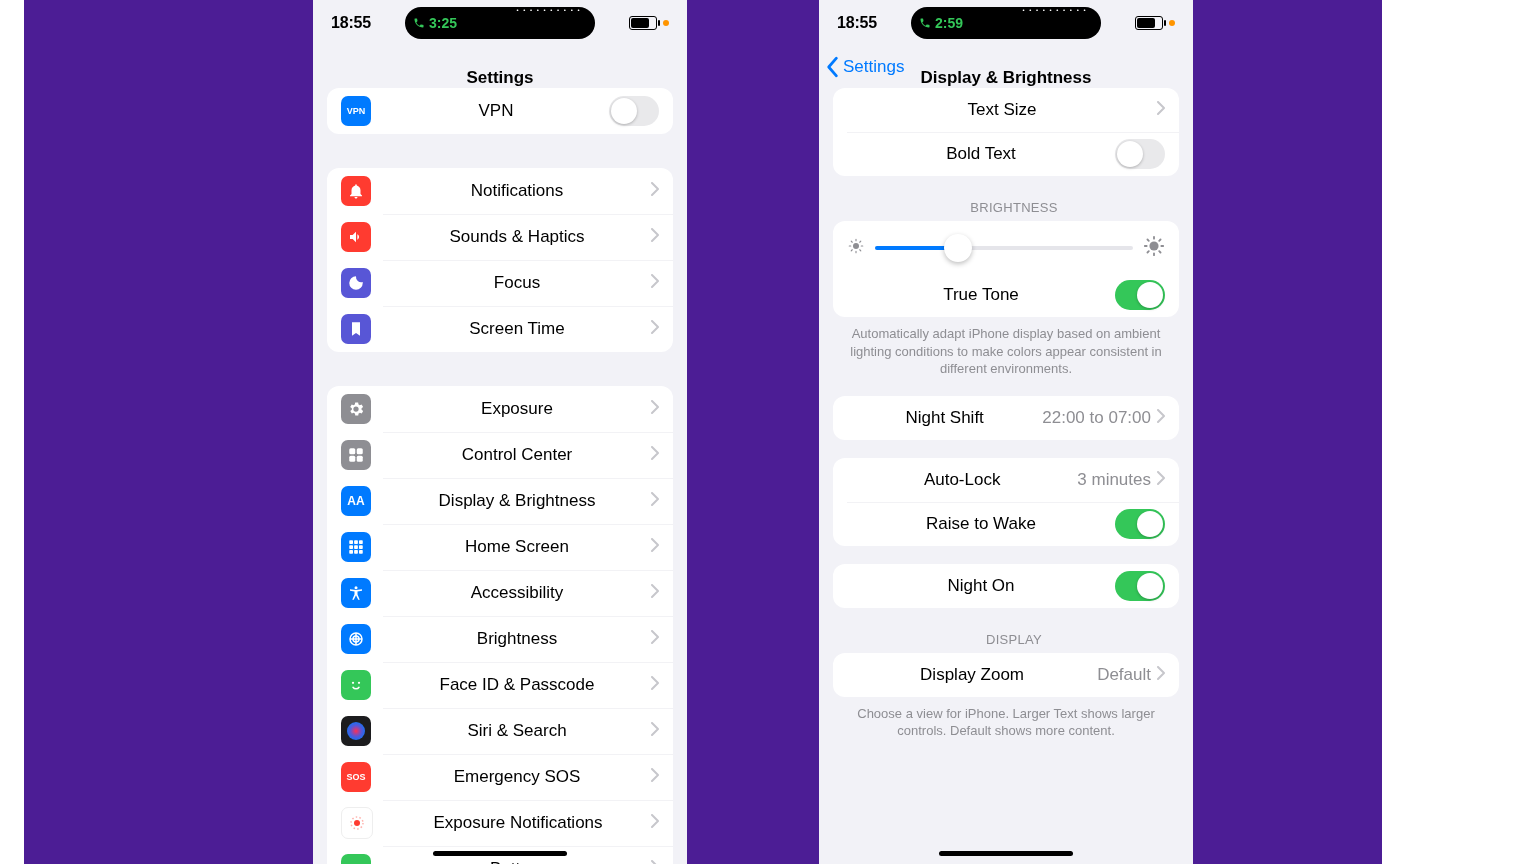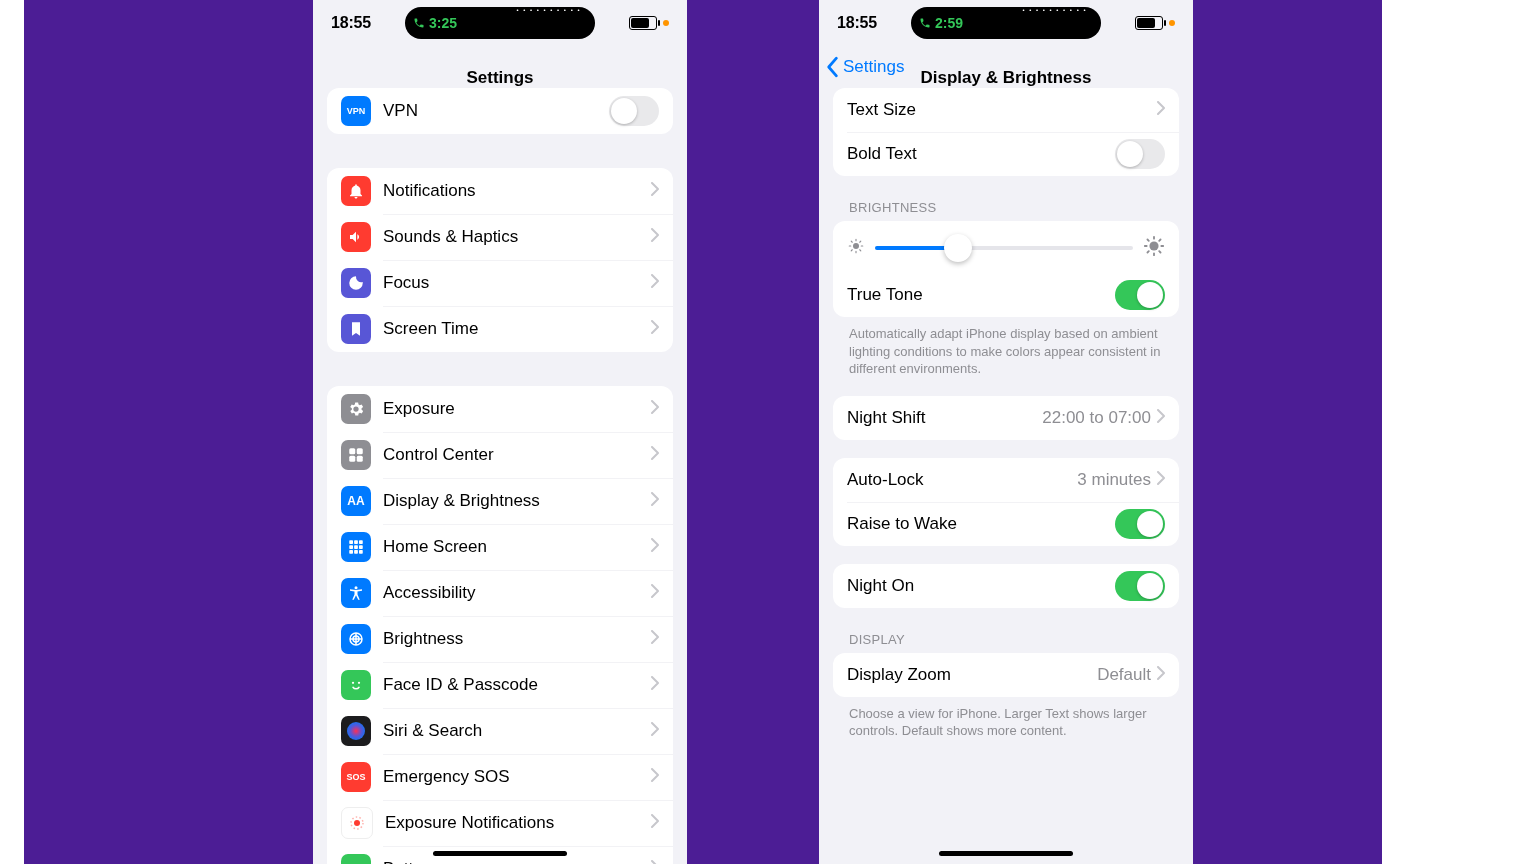--- a/index.html
+++ b/index.html
@@ -17,21 +17,21 @@
   .battery{width:26px;height:12px;border:1px solid #000;border-radius:3px;position:relative;}
   .battery::after{content:"";position:absolute;right:-4px;top:3px;width:2px;height:6px;background:#000;border-radius:1px;}
   .battery .fill{position:absolute;left:1px;top:1px;bottom:1px;width:18px;background:#000;border-radius:2px;}
   .orange-dot{width:6px;height:6px;border-radius:50%;background:#ff9500;}
   
   .navbar{height:42px;display:flex;align-items:flex-end;justify-content:center;position:relative;border-bottom:0px solid #d1d1d6;}
   .nav-title{font-size:17px;font-weight:600;}
   .nav-back{position:absolute;left:6px;top:0;height:100%;display:flex;align-items:center;color:#007aff;font-size:17px;}
   .nav-back svg{width:14px;height:22px;margin-right:4px;}
   
-  .content{position:absolute;top:88px;left:0;right:0;bottom:0;overflow:hidden;}
+  .content{position:absolute;top:88px;left:0;right:0;bottom:0;overflow:hidden;text-align:center;}
   .scroll{padding:0 14px 40px 14px;}
   
   .group{background:#fff;border-radius:12px;margin-top:18px;overflow:hidden;}
   .group.first{margin-top:0;}
   .group.tight{margin-top:34px;}
   .sec-header{font-size:13px;color:#8e8e93;text-transform:uppercase;margin:24px 0 6px 16px;letter-spacing:.3px;}
   .sec-footer{font-size:13px;color:#8e8e93;margin:8px 16px 0 16px;line-height:1.35;}
   
   .row{display:flex;align-items:center;min-height:44px;padding:0 14px;position:relative;}
   .row+.row::before{content:"";position:absolute;left:56px;right:0;top:0;height:1px;background:#e5e5ea;transform:scaleY(.5);transform-origin:top;}

